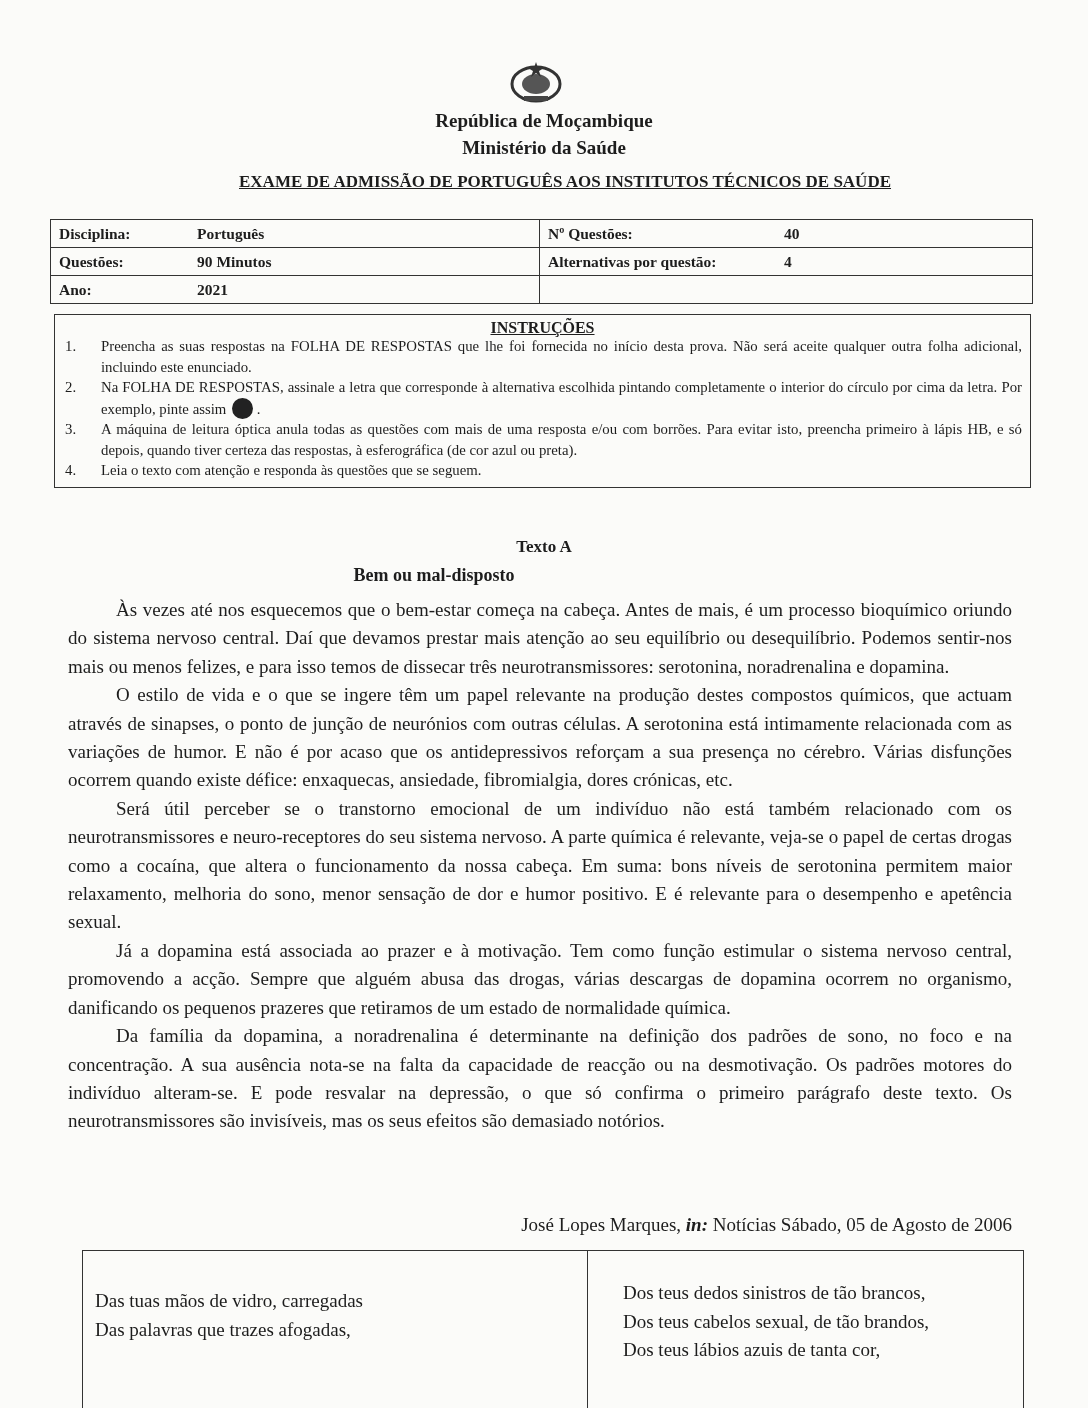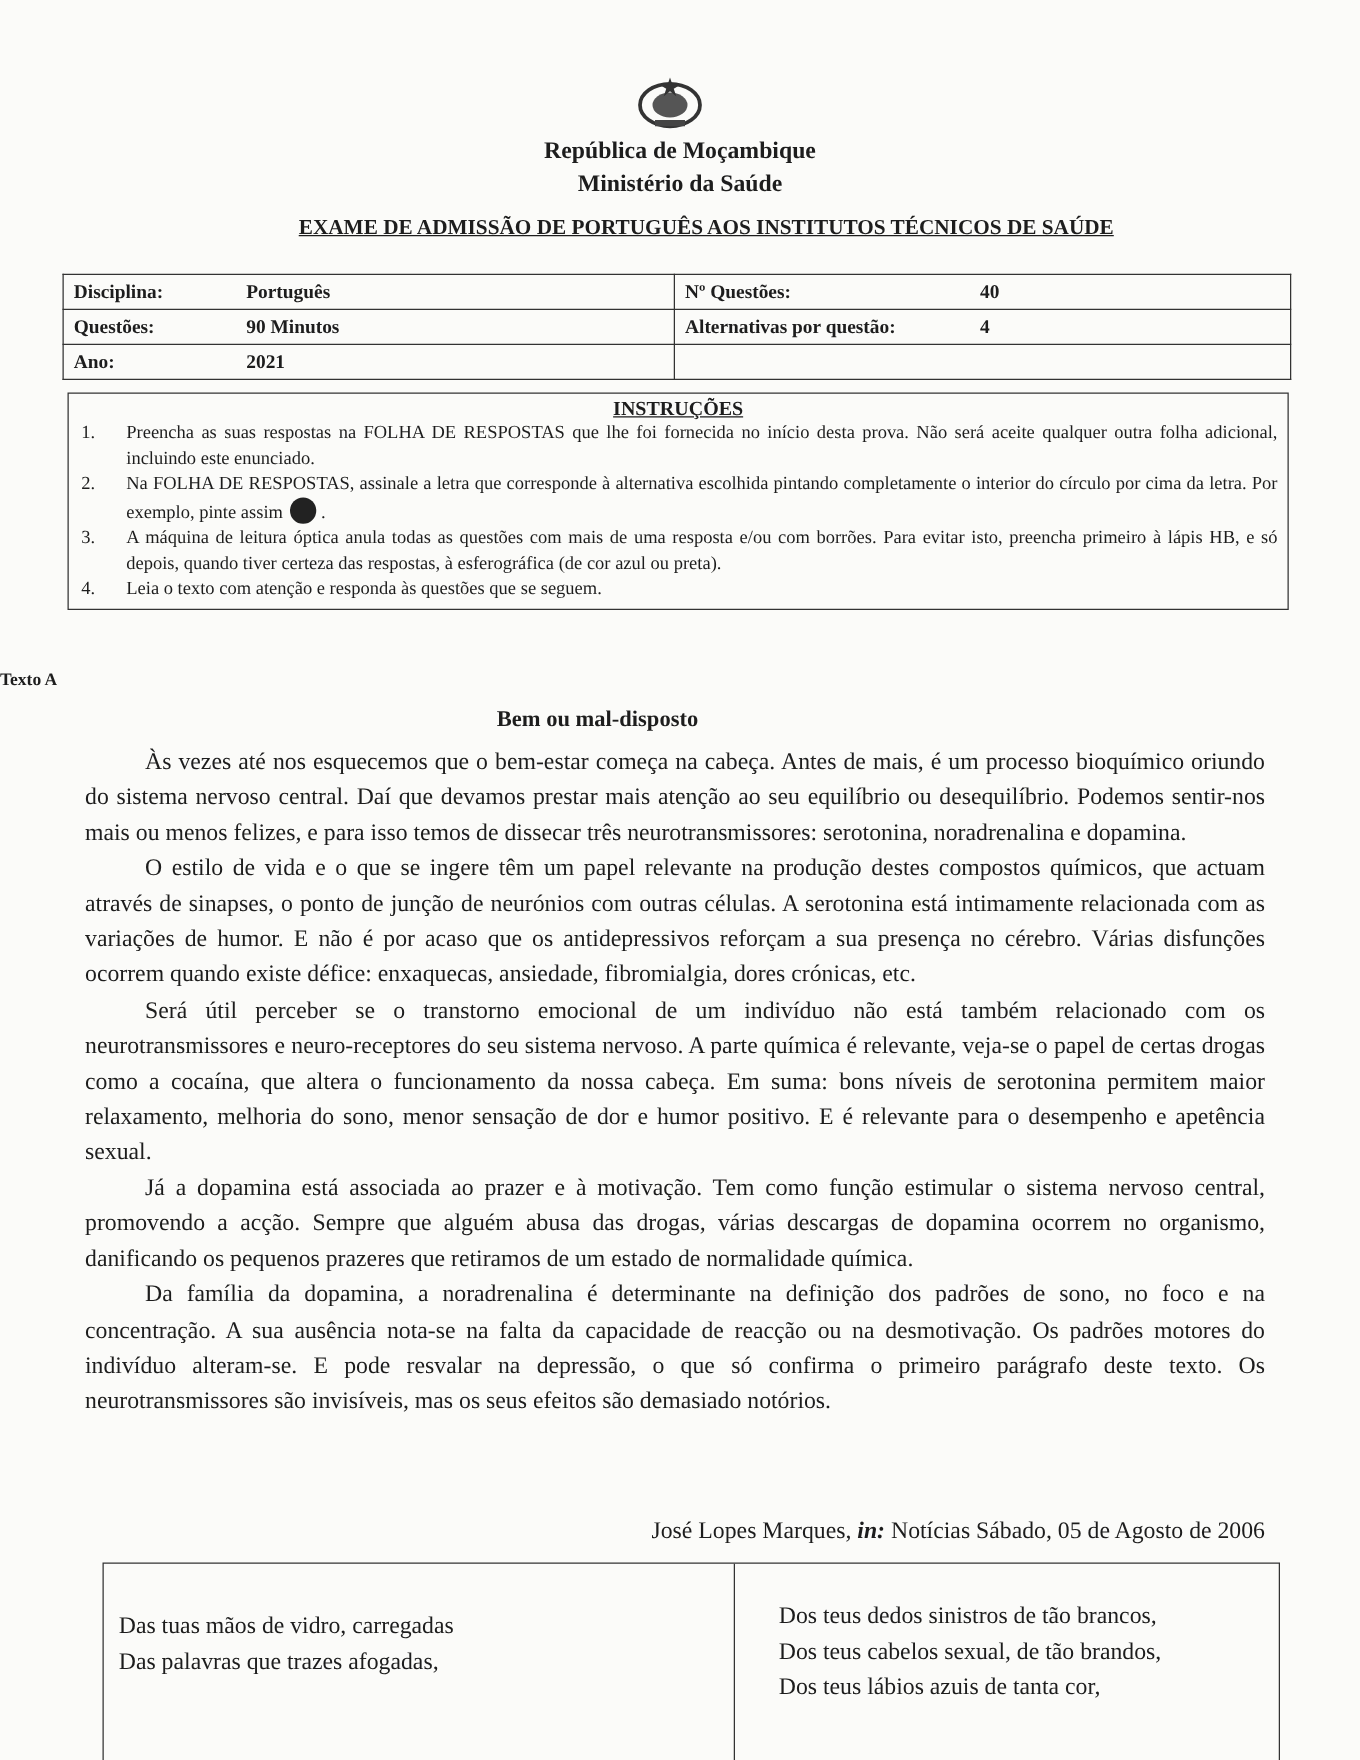--- a/index.html
+++ b/index.html
@@ -22,22 +22,22 @@
   .lbl { display: inline-block; width: 138px; }
   .lbl2 { display: inline-block; width: 236px; }
 
   .instr { position: absolute; left: 54px; top: 314px; width: 975px; height: 172px; border: 1.5px solid #333; font-size: 14.8px; line-height: 20.5px; }
   .instr-title { text-align: center; font-weight: bold; text-decoration: underline; font-size: 16px; margin-top: 5px; line-height: 16px; }
   .instr ol { list-style: none; margin: 0; padding: 0; }
   .instr li { position: relative; padding-left: 46px; padding-right: 8px; text-align: justify; }
   .instr .num { position: absolute; left: 10px; top: 0; }
   .dot { display: inline-block; width: 21px; height: 21px; border-radius: 50%; background: #222; vertical-align: -5px; margin-left: 2px; }
 
-  .textA-label { position: absolute; top: 537px; left: 0; width: 1088px; font-weight: bold; font-size: 14px; }
-  .textA-title { position: absolute; top: 565px; left: 0; width: 868px; text-align: center; font-weight: bold; font-size: 18px; margin-left: 44px; }
+  .textA-label { position: absolute; top: 537px; left: 0; width: 1088px; text-align: center; font-weight: bold; font-size: 17px; }
+  .textA-title { position: absolute; top: 565px; left: 0; width: 868px; text-align: center; font-weight: bold; font-size: 18px; }
   .body-text { position: absolute; left: 68px; top: 596px; width: 944px; font-size: 19px; line-height: 28.4px; text-align: justify; }
   .body-text p { margin: 0; text-indent: 48px; }
   .credit { position: absolute; top: 1214px; right: 76px; font-size: 19px; }
   .credit em { font-weight: bold; }
 
   .poem { position: absolute; left: 82px; top: 1250px; width: 940px; height: 170px; border: 1.5px solid #333; font-size: 19px; line-height: 28.5px; }
   .poem .col { position: absolute; top: 0; bottom: 0; }
   .poem .left { left: 0; width: 505px; border-right: 1.5px solid #333; padding: 36px 0 0 12px; box-sizing: border-box; }
   .poem .right { left: 506px; right: 0; padding: 28px 0 0 34px; box-sizing: border-box; }
   .poem .tb { font-weight: bold; }

